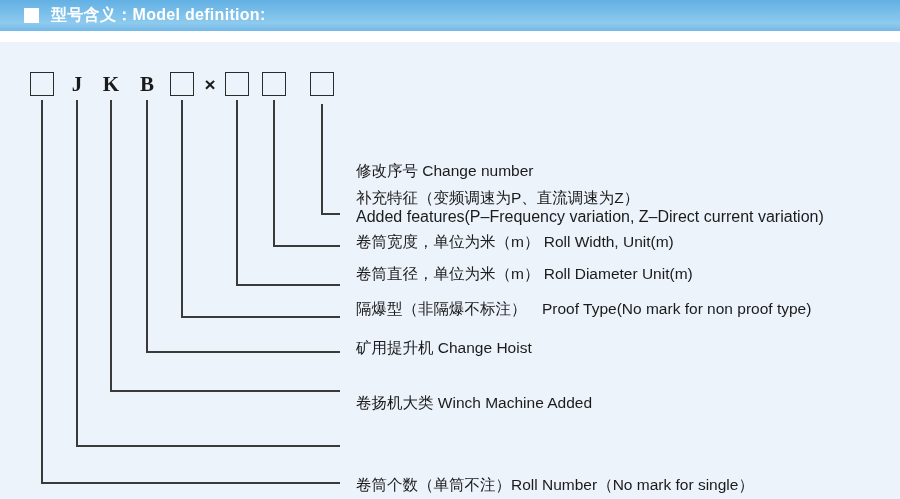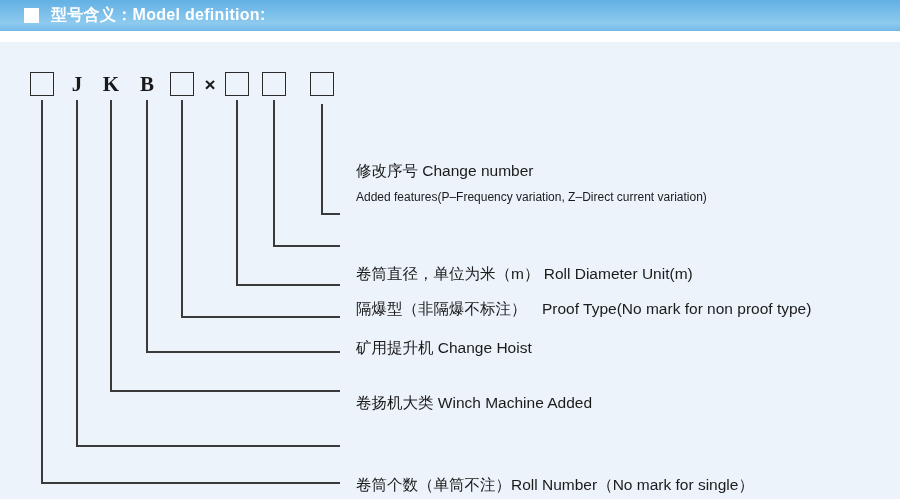--- a/index.html
+++ b/index.html
@@ -116,21 +116,21 @@
   .label {
     position: absolute;
     left: 344px;
     color: #1b1b1b;
     font-size: 15.5px;
     line-height: 19px;
     white-space: nowrap;
   }
   .label .l2 {
     display: block;
-    font-size: 12px;
+    font-size: 16px;
   }
 </style>
 </head>
 <body>
 
 <div id="page">
 
   <div class="header-bar">
     <div class="header-bullet"></div>
     <div class="header-title">型号含义：Model definition:</div>
@@ -198,23 +198,27 @@
       </g>
     </svg>
 
     <div class="labels">
 
       <div class="label" style="top:119px;">
         <span>修改序号  Change number</span>
       </div>
 
       <div class="label" style="top:146px;">
+        <span>补充特征（变频调速为P、直流调速为Z）</span>
         <span class="l2">Added features(P–Frequency variation, Z–Direct current variation)</span>
       </div>
 
+      <div class="label" style="top:190px;">
+        <span>卷筒宽度，单位为米（m） Roll Width, Unit(m)</span>
+      </div>
 
       <div class="label" style="top:257px;">
         <span>隔爆型（非隔爆不标注）　Proof Type(No mark for non proof type)</span>
       </div>
 
       <div class="label" style="top:222px;">
         <span>卷筒直径，单位为米（m） Roll Diameter Unit(m)</span>
       </div>
 
       <div class="label" style="top:296px;">

